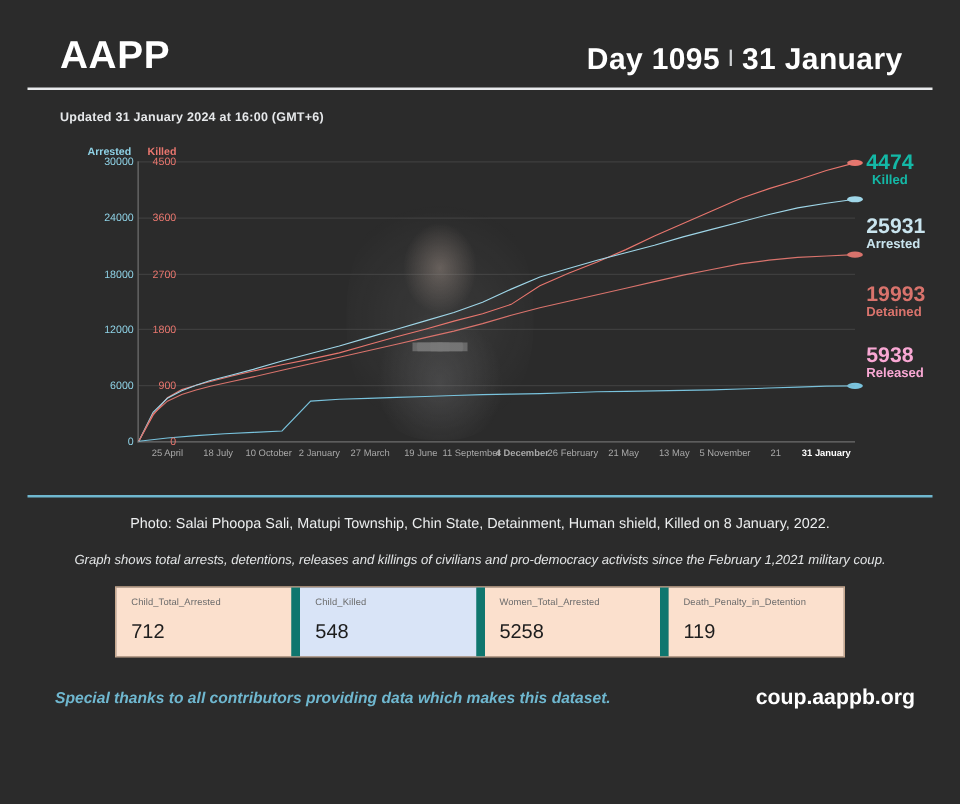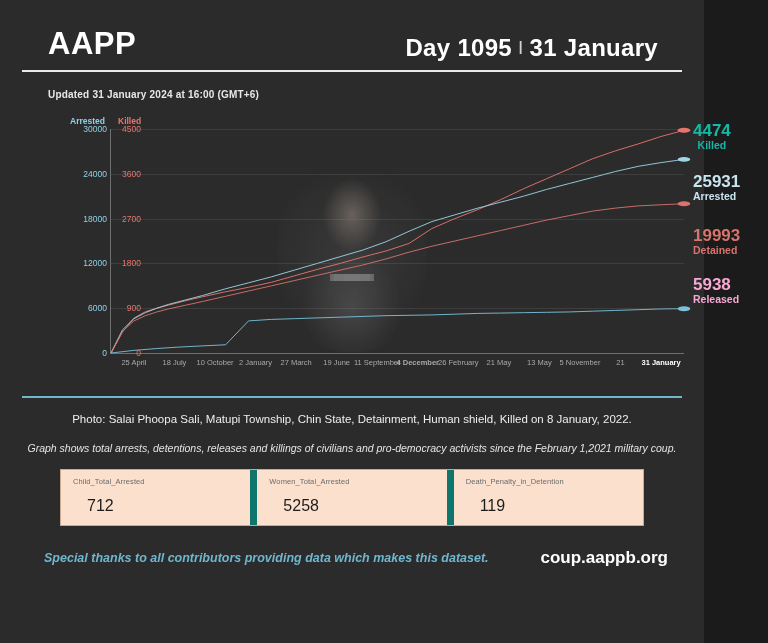--- a/index.html
+++ b/index.html
@@ -8,21 +8,21 @@
     background: #1b1b1b;
   }
   body {
     width: 768px;
     height: 643px;
     font-family: "Liberation Sans", sans-serif;
     overflow: hidden;
   }
   .poster {
     position: relative;
-    width: 704px;
+    width: 768px;
     height: 643px;
     background: #2b2b2b;
     box-sizing: border-box;
     padding: 18px 22px;
   }
   
   .header {
     display: flex;
     align-items: flex-end;
     justify-content: space-between;
@@ -216,21 +216,20 @@
   .stat.blue { background: #d9e4f7; }
   .stat .label {
     font-size: 7.5px;
     color: #6b6b6b;
     margin-bottom: 11px;
     letter-spacing: 0.1px;
   }
   .stat .value {
     font-size: 16px;
     color: #1d1d1d;
-    margin-left: 14px;
   }
 
   
   .footer {
     display: flex;
     align-items: center;
     justify-content: space-between;
     margin: 22px 14px 0 22px;
   }
   .thanks {
@@ -330,20 +329,24 @@
   <div class="divider"></div>
 
   <div class="photo-credit">Photo:  Salai Phoopa Sali, Matupi Township, Chin State, Detainment, Human shield, Killed on 8 January, 2022.</div>
   <div class="graph-note">Graph shows total arrests, detentions, releases and killings of civilians and pro-democracy activists since the February 1,2021 military coup.</div>
 
   <div class="stats" id="stats">
       <div class="stat peach">
         <div class="label">Child_Total_Arrested</div>
         <div class="value">712</div>
       </div>
+      <div class="stat blue">
+        <div class="label">Child_Killed</div>
+        <div class="value">548</div>
+      </div>
       <div class="stat peach">
         <div class="label">Women_Total_Arrested</div>
         <div class="value">5258</div>
       </div>
       <div class="stat peach">
         <div class="label">Death_Penalty_in_Detention</div>
         <div class="value">119</div>
       </div>
     </div>
 

